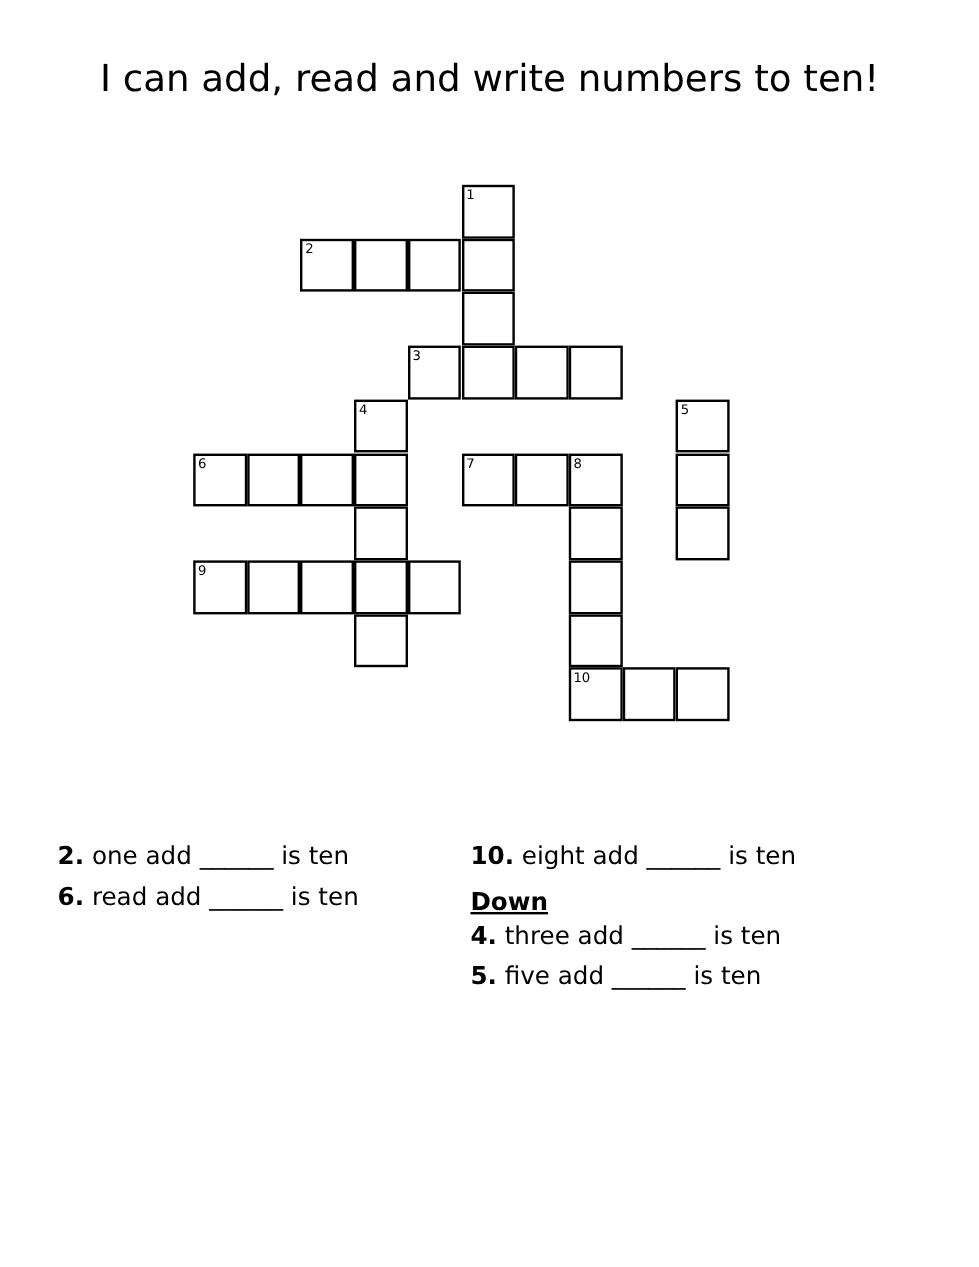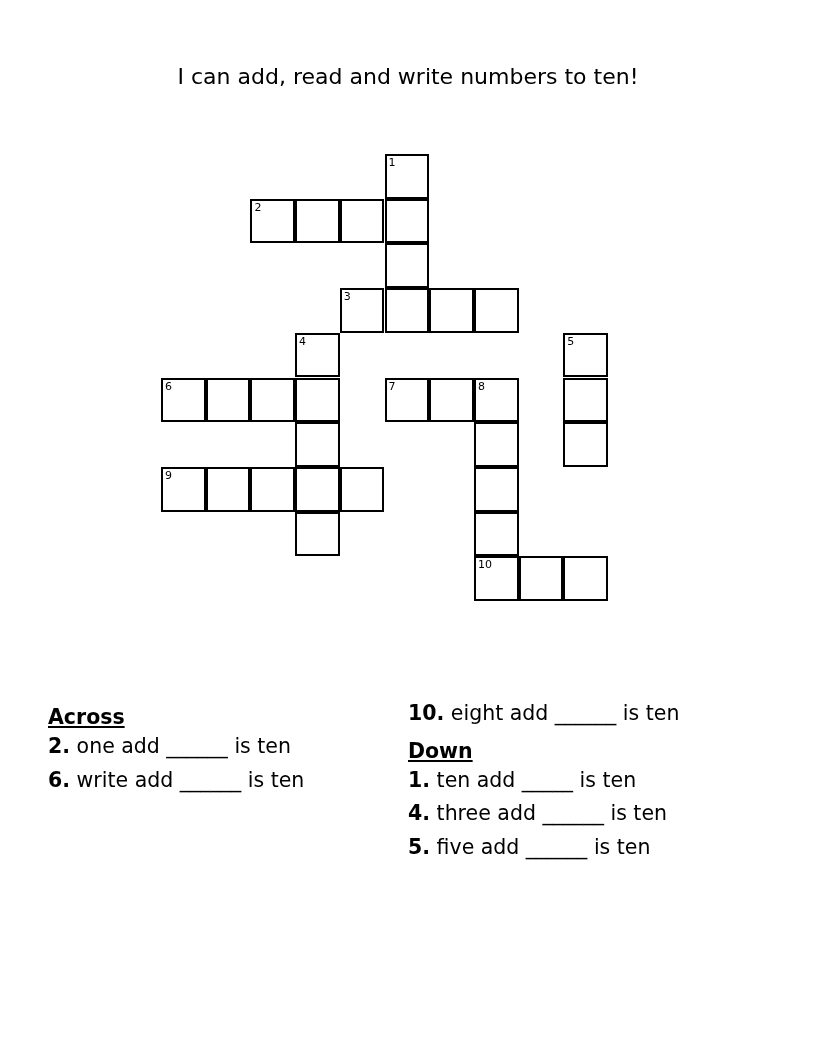--- a/index.html
+++ b/index.html
@@ -1,27 +1,27 @@
 <!DOCTYPE html>
 <html><head>
   <meta charset="utf-8">
   <style>
     html, body { margin: 0; padding: 0; background: #ffffff; }
     body { width: 816px; height: 1056px; position: relative; overflow: hidden;
            font-family: "DejaVu Sans", sans-serif; color: #000; }
-    .title { position: absolute; left: 0; top: 64px; width: 816px; text-align: center;
-             font-size: 22px; letter-spacing: 0px; }
+    .title { position: absolute; left: 0; top: 48px; width: 816px; text-align: center;
+             font-size: 31px; letter-spacing: 0px; }
     .grid { position: absolute; left: 0; top: 0; width: 816px; height: 700px; }
     .cell { position: absolute; width: 44.7px; height: 44.7px; box-sizing: border-box;
             border: 2px solid #000; background: #fff; margin-left: -1px; margin-top: -1px; }
     .cell .num { position: absolute; left: 2px; top: 0px; font-size: 11px; line-height: 13px;
                  font-family: "DejaVu Sans", sans-serif; }
     .clues { position: absolute; font-size: 20.5px; line-height: 33.5px; }
     .clues.left { left: 48px; top: 701px; width: 330px; }
-    .clues.right { left: 408px; top: 701px; width: 330px; }
+    .clues.right { left: 392px; top: 701px; width: 330px; }
     .heading { font-weight: bold; text-decoration: underline; display: block; line-height: 33px; }
     .clue { display: block; line-height: 25px; margin-bottom: 8.5px; }
     .clue .n { font-weight: bold; }
   </style>
 </head>
 <body>
 
 <div class="title">I can add, read and write numbers to ten!</div>
 
 <div class="grid" id="grid">
@@ -75,24 +75,22 @@
       <span class="num">9</span>
     </div>
     <div class="cell" style="left: 206.7px; top: 467.9px;"></div>
     <div class="cell" style="left: 251.4px; top: 467.9px;"></div>
     <div class="cell" style="left: 340.8px; top: 467.9px;"></div>
     <div class="cell" style="left: 519.6px; top: 557.3px;"></div>
     <div class="cell" style="left: 564.3px; top: 557.3px;"></div>
   </div>
 
 <div class="clues left">
-  <span class="heading">Across</span>
   <span class="clue"><span class="n">2</span><span class="n">.</span> <span>one add ______ is ten</span></span>
-  <span class="clue"><span class="n">6</span><span class="n">.</span> <span>write add ______ is ten</span></span>
+  <span class="clue"><span class="n">6</span><span class="n">.</span> <span>read add ______ is ten</span></span>
 </div>
 
 <div class="clues right">
   <span class="clue"><span class="n">10</span><span class="n">.</span> <span>eight add ______ is ten</span></span>
   <span class="heading">Down</span>
-  <span class="clue"><span class="n">1</span><span class="n">.</span> <span>ten add _____ is ten</span></span>
   <span class="clue"><span class="n">4</span><span class="n">.</span> <span>three add ______ is ten</span></span>
   <span class="clue"><span class="n">5</span><span class="n">.</span> <span>five add ______ is ten</span></span>
 </div>
 
 </body></html>

